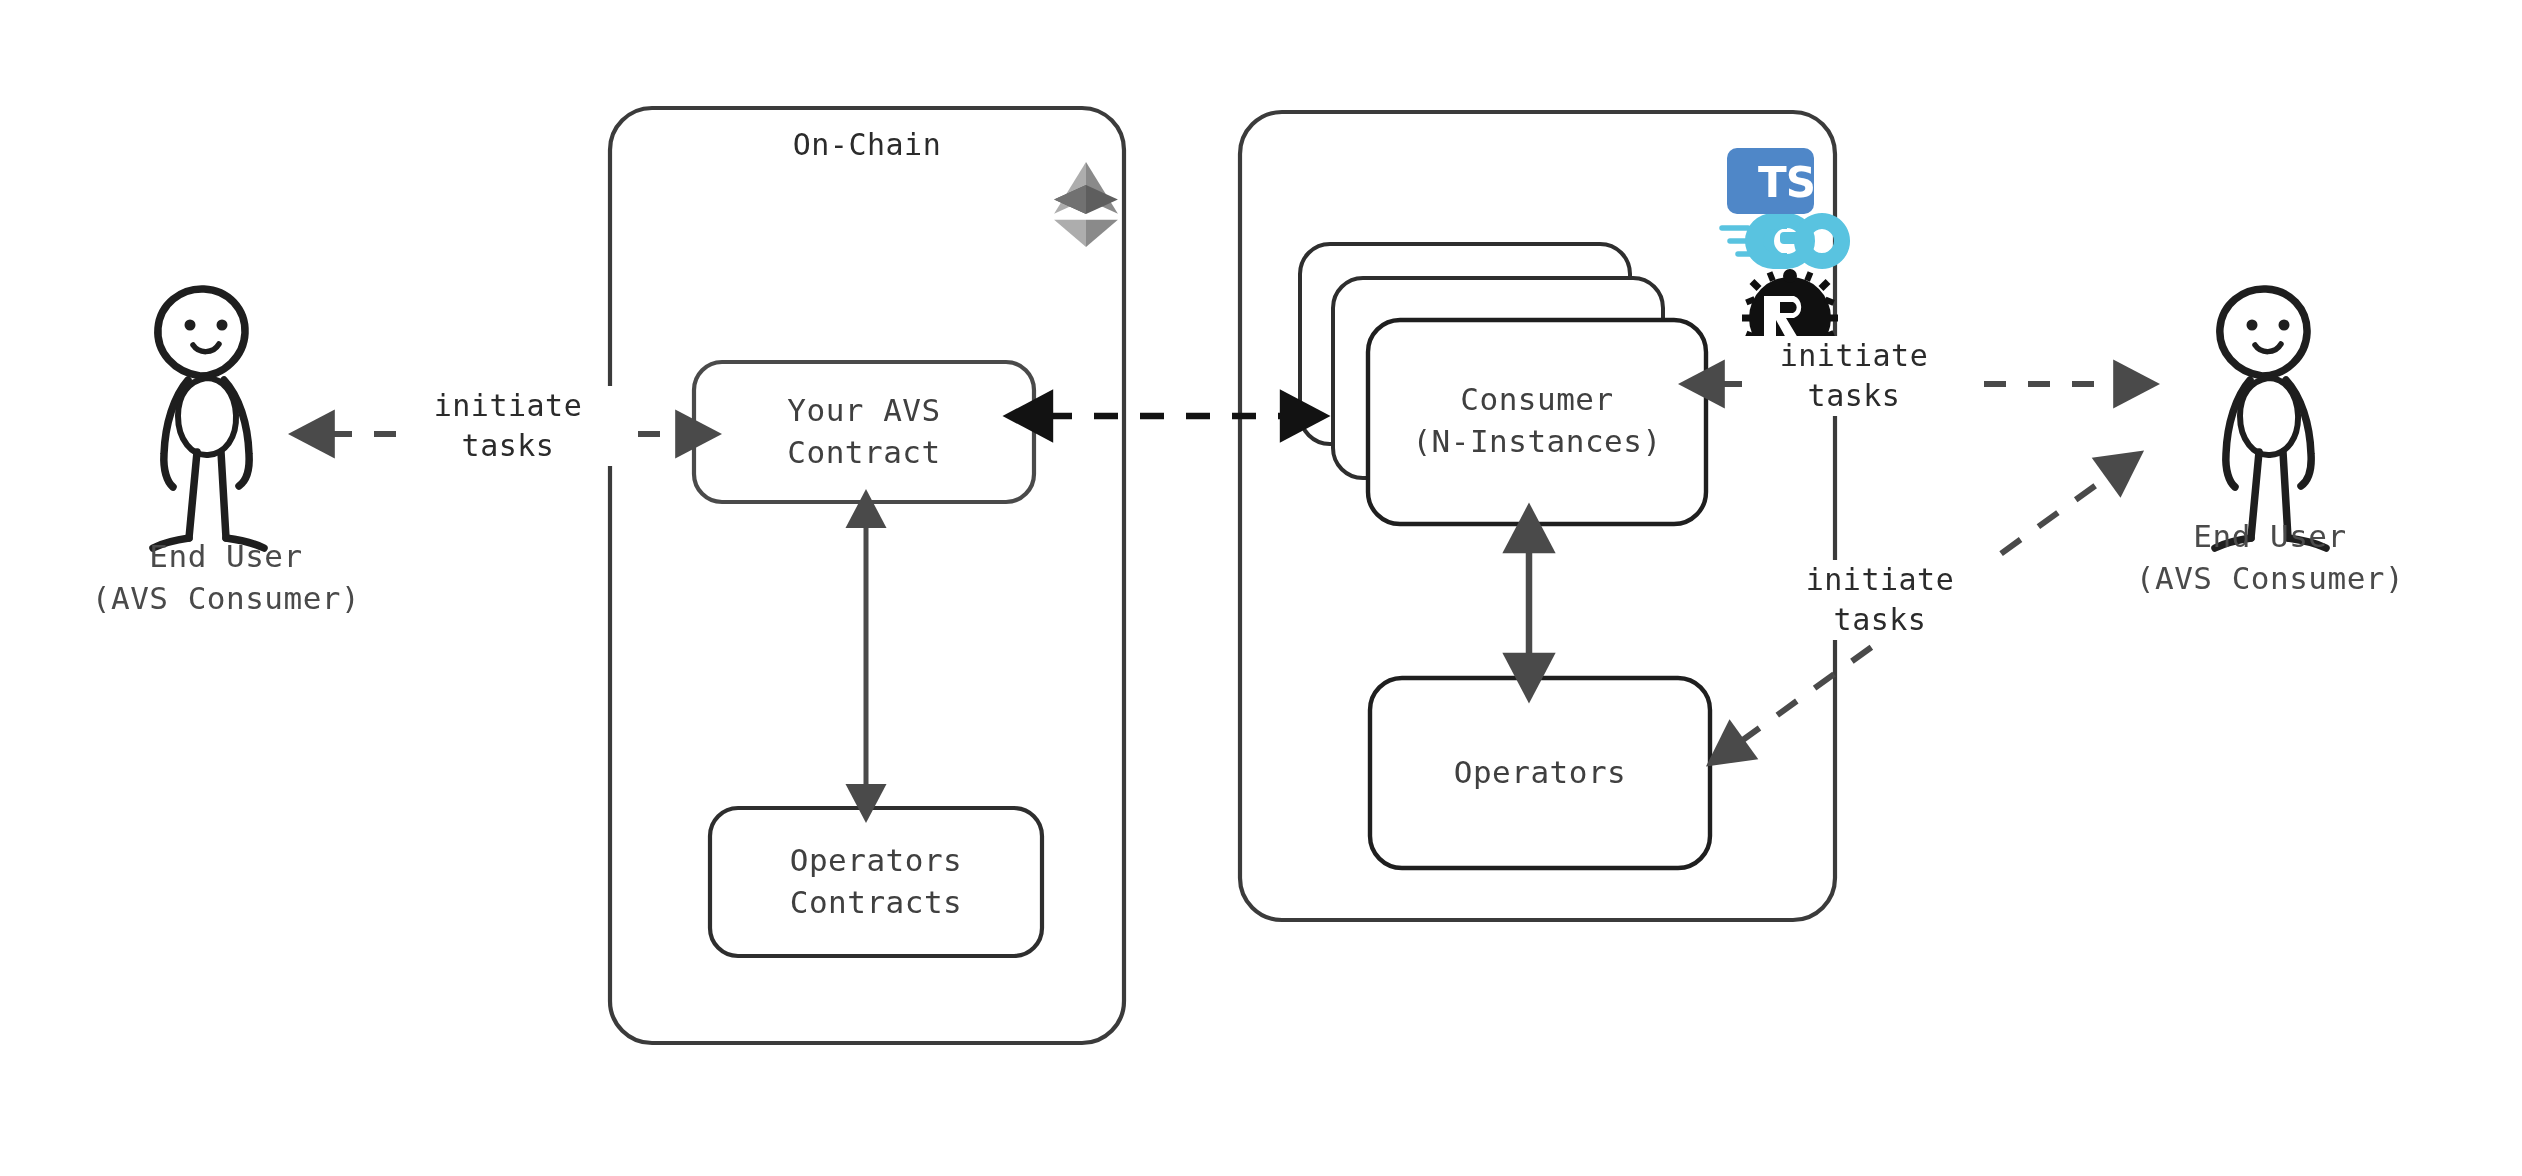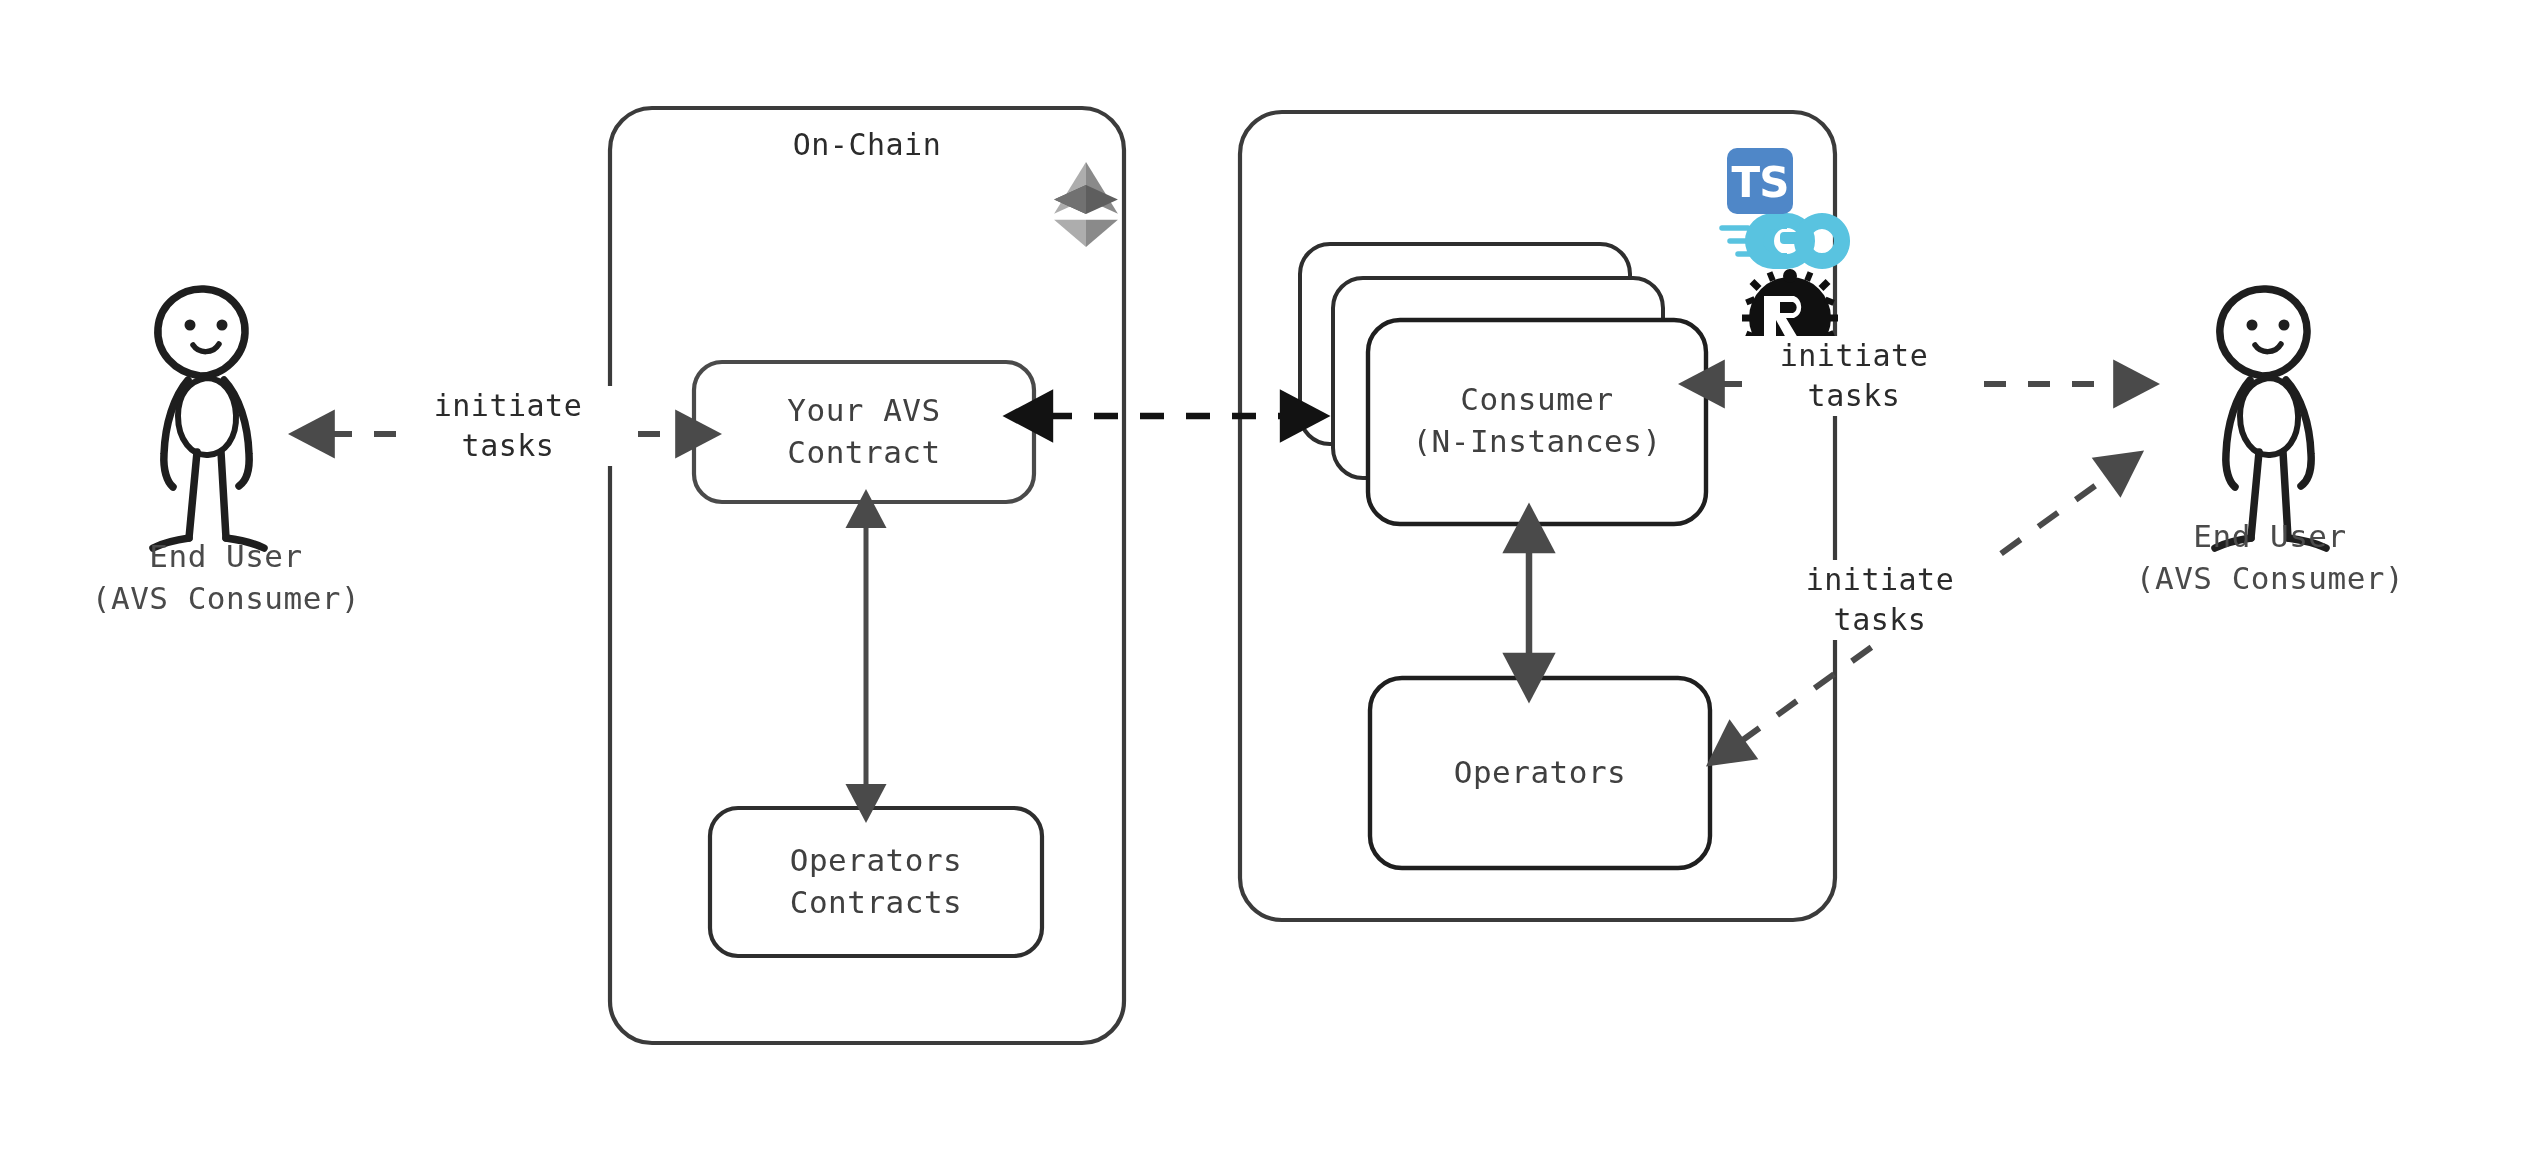--- a/index.html
+++ b/index.html
@@ -47,31 +47,32 @@
     text-align: center;
   }
   .actor-label {
     font-size: 31px;
     color: #4a4a4a;
   }
   .logo {
     position: absolute;
   }
   .ts-logo {
-    width: 66px;
+    width: 56px;
     height: 66px;
     border-radius: 10px;
     background: #4f87c8;
     color: #ffffff;
     font-family: "DejaVu Sans", "Liberation Sans", sans-serif;
     font-weight: bold;
     font-size: 42px;
     line-height: 70px;
     text-align: center;
     letter-spacing: -1px;
+    padding-left: 31px;
   }
 </style>
 </head>
 <body>
 
 <div id="stage">
 
   <svg class="svg-layer" viewBox="0 0 2522 1176">
     <defs>
       <marker id="arwL" markerWidth="9" markerHeight="9" refX="7.6" refY="4.5" orient="auto" markerUnits="strokeWidth">

